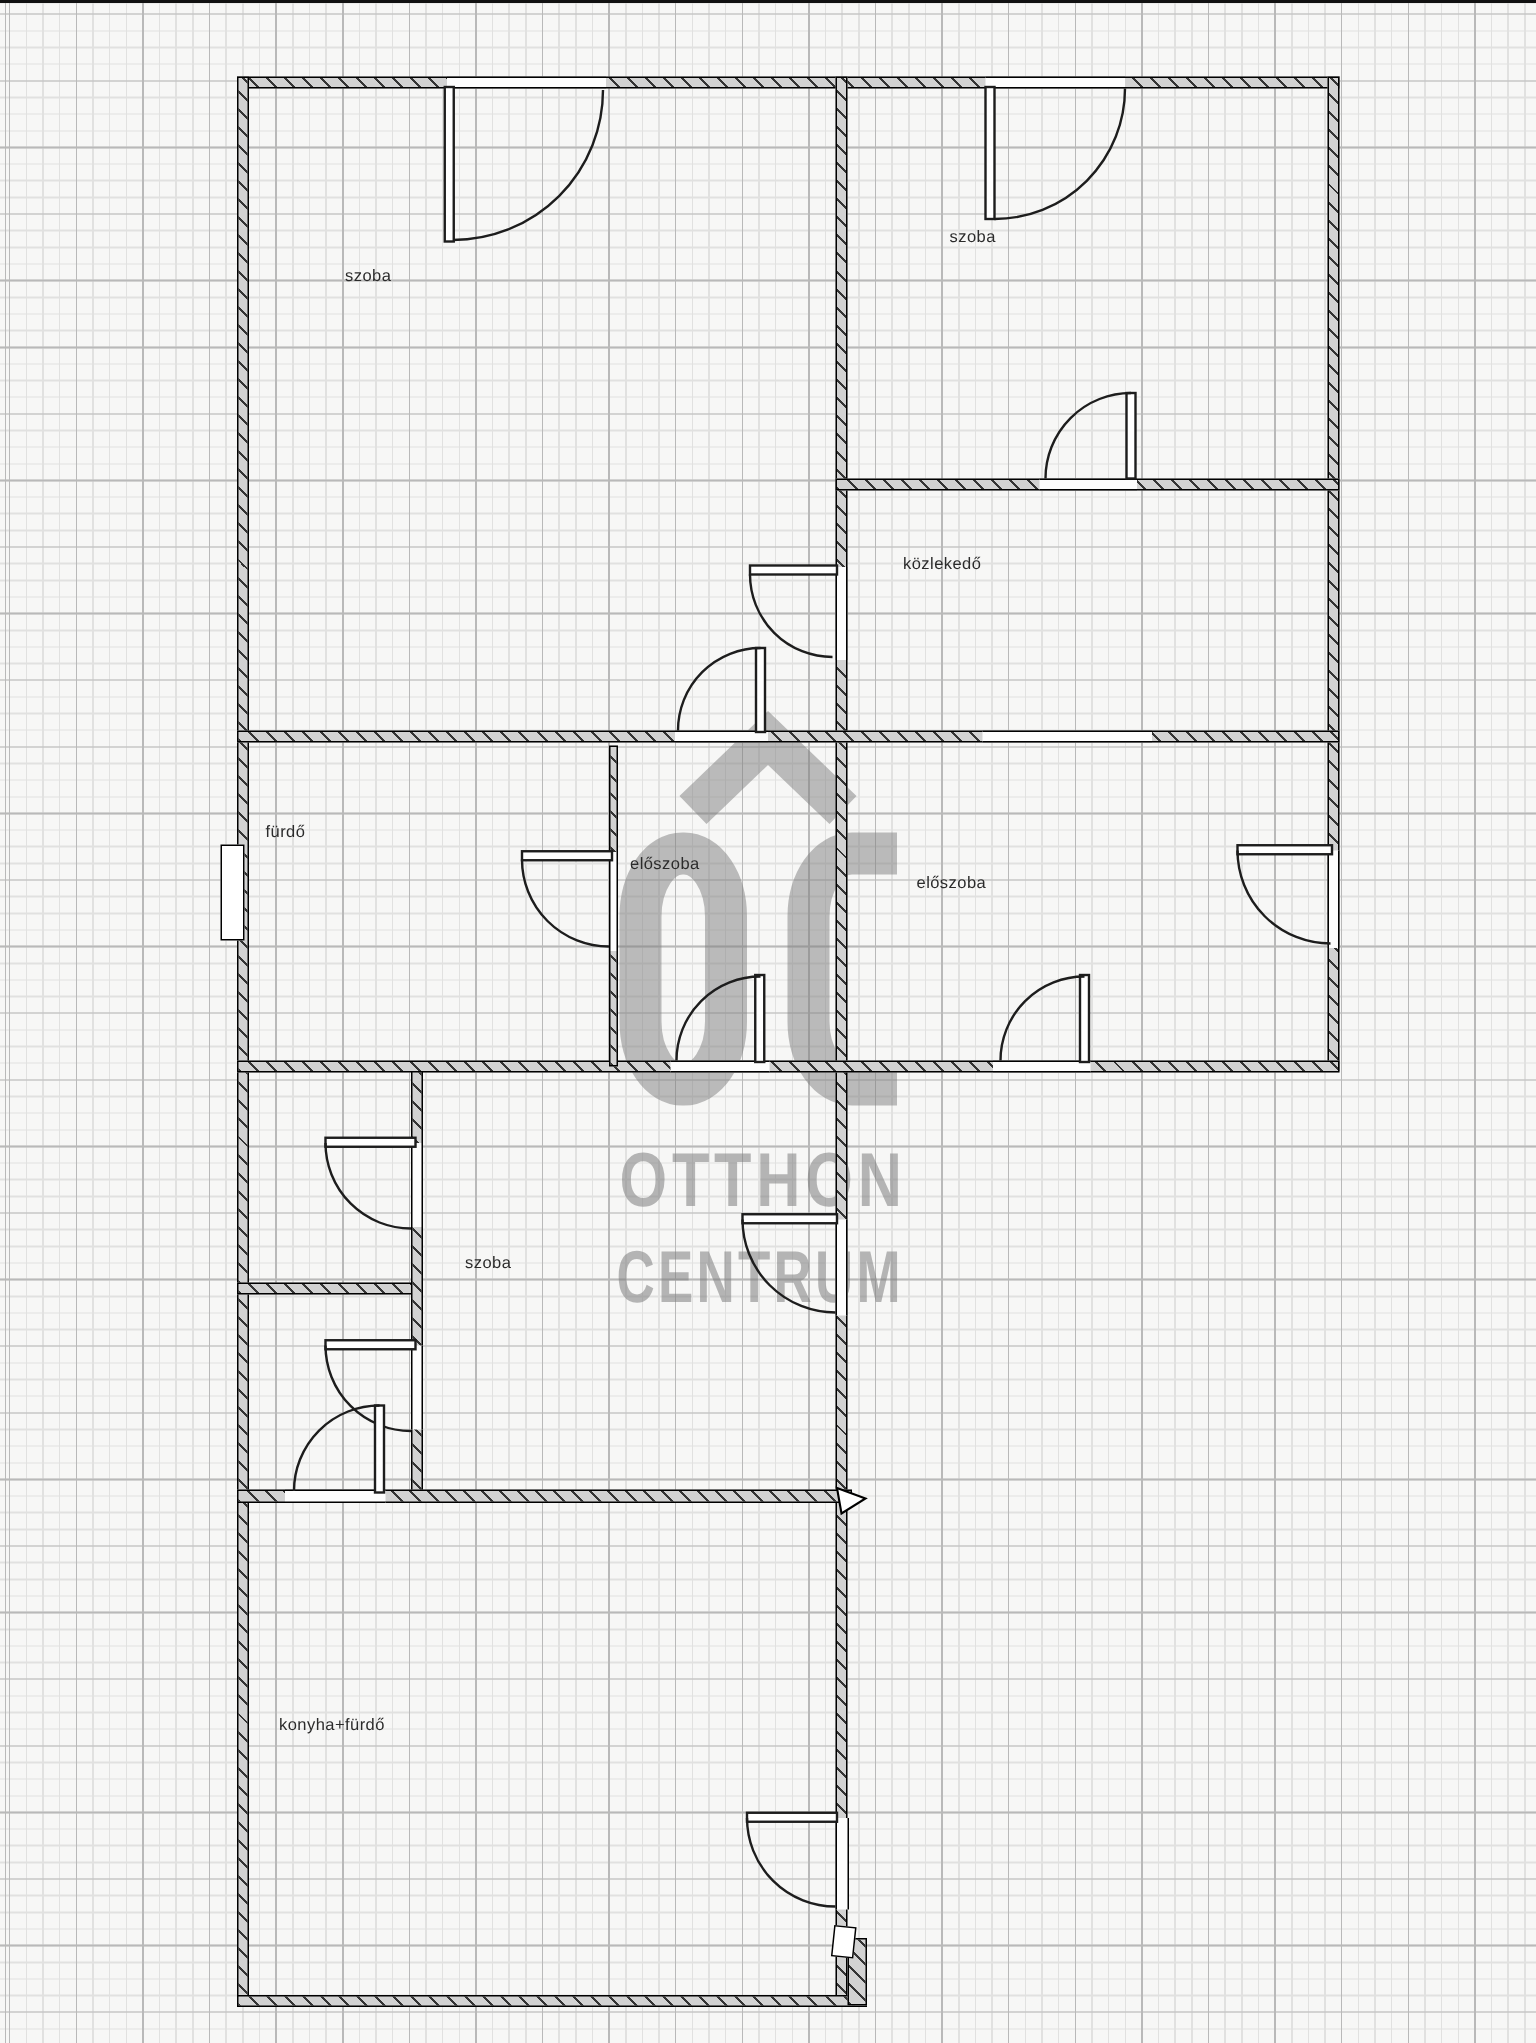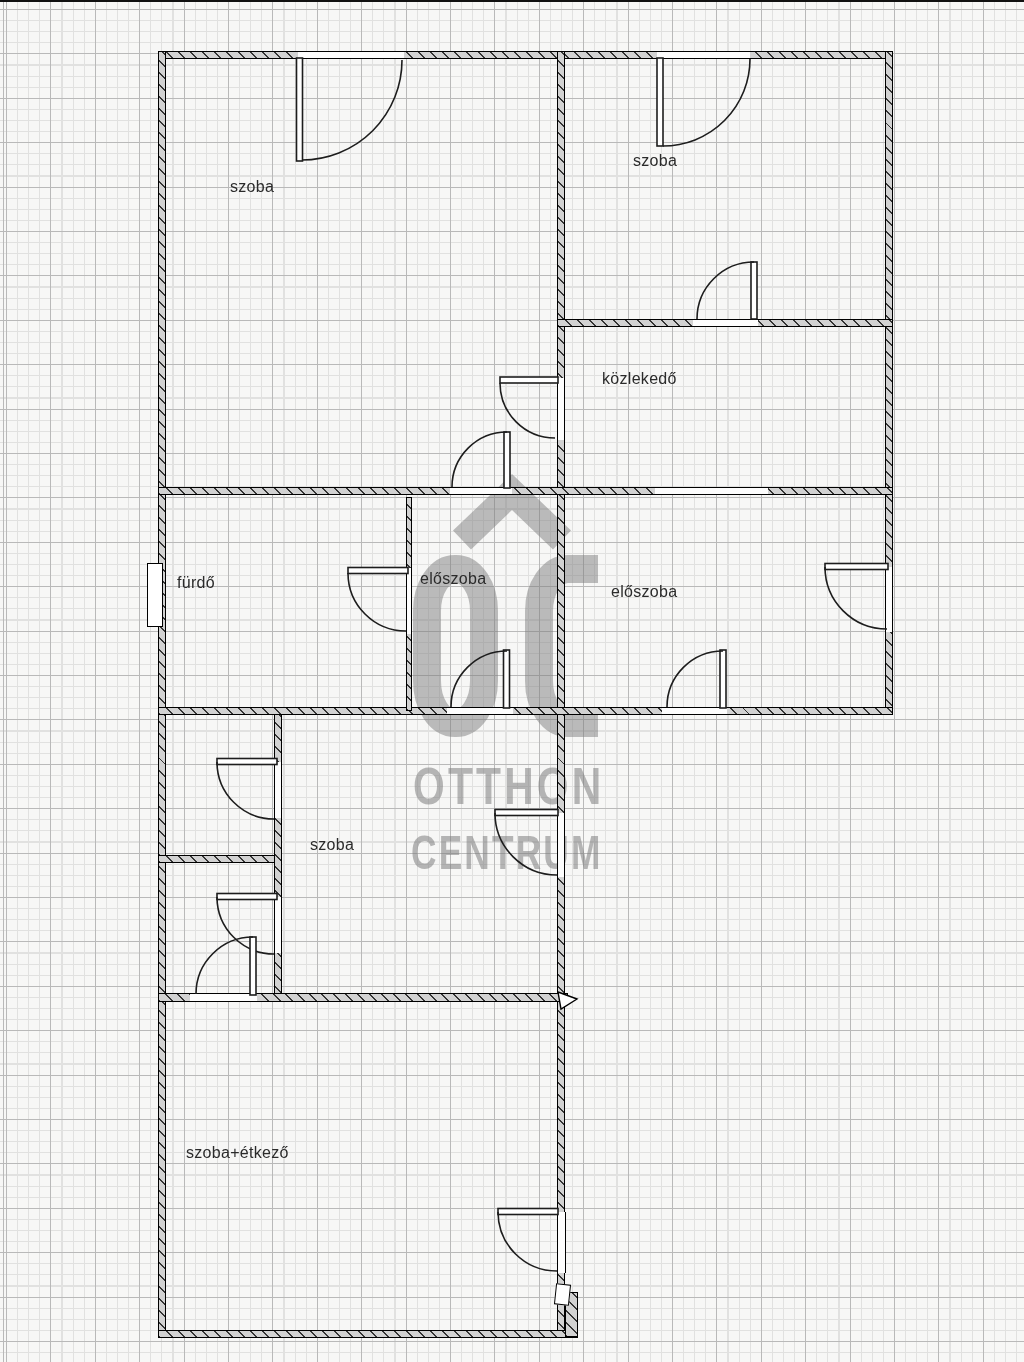--- a/index.html
+++ b/index.html
@@ -20,21 +20,21 @@
     position:absolute;box-sizing:border-box;
     background-color:#d2d2d2;
     background-image:repeating-linear-gradient(45deg,rgba(25,25,25,.85) 0 1.4px,transparent 1.4px 8.5px);
     border:1.6px solid #000;
   }
   
   .oph{position:absolute;box-sizing:border-box;background:#fdfdfd;border-top:1.4px solid #000;border-bottom:1.4px solid #000;}
   .opv{position:absolute;box-sizing:border-box;background:#fdfdfd;border-left:1.4px solid #000;border-right:1.4px solid #000;}
   .winbox{position:absolute;box-sizing:border-box;background:#fff;border:1.4px solid #000;}
   
-  .lbl{position:absolute;font-size:16px;color:#2b2b2b;white-space:nowrap;letter-spacing:.3px;}
+  .lbl{position:absolute;font-size:11px;color:#2b2b2b;white-space:nowrap;letter-spacing:.3px;}
   
   .wm{position:absolute;pointer-events:none;}
   .wmtext{
     position:absolute;font-weight:bold;color:rgba(125,125,125,.55);
     transform-origin:left top;white-space:nowrap;pointer-events:none;
   }
   .wm1{left:413px;top:757px;font-size:51px;letter-spacing:4px;transform:scaleX(.80);}
   .wm2{left:411px;top:824px;font-size:49px;letter-spacing:3px;transform:scaleX(.72);}
   svg.layer{position:absolute;left:0;top:0;pointer-events:none;}
 </style>
@@ -128,19 +128,19 @@
 
     <rect x="498" y="1208.5" width="60" height="6" fill="#fff"></rect>
     <path d="M 498,1212 A 59,59 0 0 0 557,1271"></path>
 
     <polygon points="558,992 577,999 561,1009" fill="#fff" stroke="#000" stroke-width="1.4"></polygon>
   </svg>
 
   <div class="lbl" style="left:230px;top:178px">szoba</div>
   <div class="lbl" style="left:633px;top:152px">szoba</div>
   <div class="lbl" style="left:602px;top:370px">közlekedő</div>
-  <div class="lbl" style="left:177px;top:574px">fürdő</div>
+  <div class="lbl" style="left:177px;top:549px">fürdő</div>
   <div class="lbl" style="left:420px;top:570px">előszoba</div>
   <div class="lbl" style="left:611px;top:583px">előszoba</div>
   <div class="lbl" style="left:310px;top:836px">szoba</div>
-  <div class="lbl" style="left:186px;top:1144px">szoba+étkező</div>
+  <div class="lbl" style="left:186px;top:1144px">konyha+fürdő</div>
 
 </div>
 
 </body></html>

